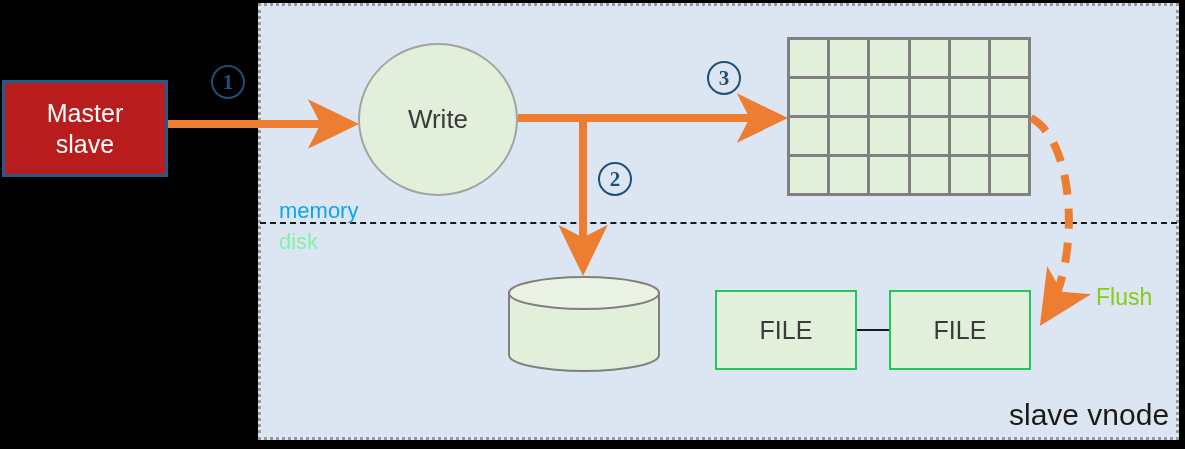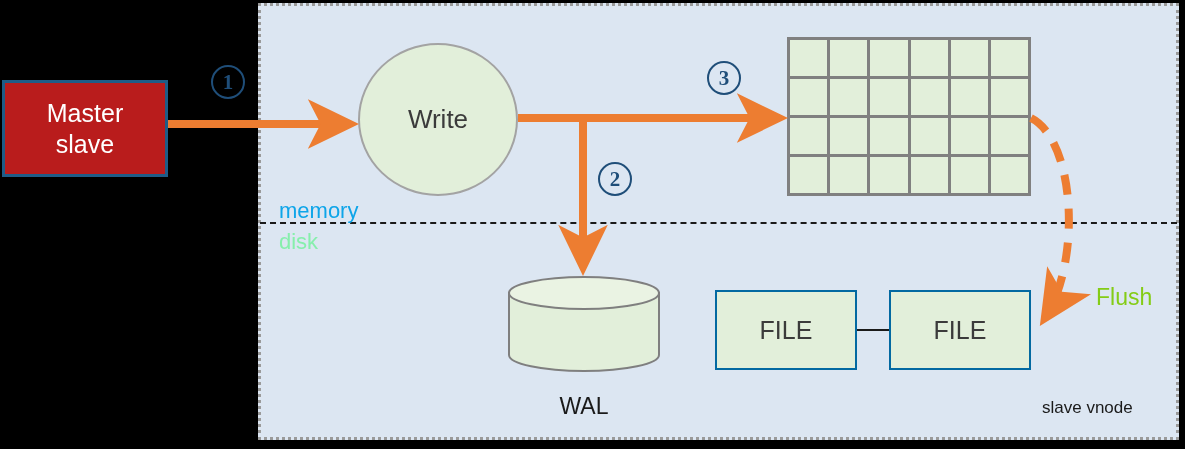--- a/index.html
+++ b/index.html
@@ -127,21 +127,21 @@
     color: #1a1a1a;
   }
 
   
   .file-box {
     position: absolute;
     top: 290px;
     width: 142px;
     height: 80px;
     background: #e2efda;
-    border: 2px solid #0369a1;
+    border: 2px solid #22c55e;
     box-sizing: border-box;
     display: flex;
     align-items: center;
     justify-content: center;
     font-size: 25px;
     color: #3b3b3b;
   }
   #file-box-1 { left: 715px; }
   #file-box-2 { left: 889px; }
   #file-link {
@@ -180,23 +180,23 @@
     left: 1096px;
     top: 248px;
     font-size: 23px;
     color: #84cc16;
     margin-top: 36px;
   }
 
   
   #slave-label {
     position: absolute;
-    left: 1042px;
+    left: 1009px;
     top: 398px;
-    font-size: 17px;
+    font-size: 30px;
     color: #1a1a1a;
   }
 
   svg.overlay {
     position: absolute;
     left: 0;
     top: 0;
     width: 1185px;
     height: 449px;
     pointer-events: none;
@@ -250,21 +250,20 @@
     <div class="cell"></div>
     <div class="cell"></div>
   </div>
 
   <div id="wal-cylinder">
     <svg width="152" height="96" viewBox="0 0 152 96">
       <path d="M1,17 L1,79 A75,16 0 0 0 151,79 L151,17 Z" fill="#e2efda" stroke="#7f7f7f" stroke-width="2"></path>
       <ellipse cx="76" cy="17" rx="75" ry="16" fill="#eaf3e3" stroke="#7f7f7f" stroke-width="2"></ellipse>
     </svg>
   </div>
-  <div id="wal-label">WAL</div>
 
   <div id="file-link"></div>
   <div class="file-box" id="file-box-1">
     <span>FILE</span>
   </div>
   <div class="file-box" id="file-box-2">
     <span>FILE</span>
   </div>
 
   <svg class="overlay" viewBox="0 0 1185 449">

